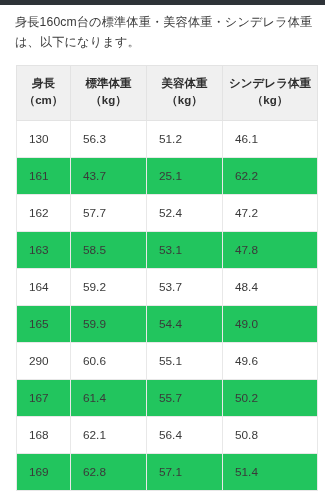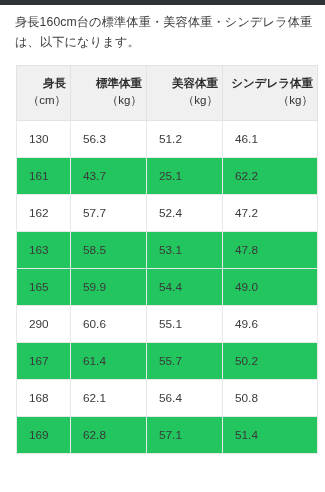--- a/index.html
+++ b/index.html
@@ -59,30 +59,30 @@
   table.weight-table col.c-height   { width: 54px; }
   table.weight-table col.c-standard { width: 76px; }
   table.weight-table col.c-beauty   { width: 76px; }
   table.weight-table col.c-cinderella { width: 95px; }
 
   table.weight-table thead th {
     background: #f0f0f0;
     font-size: 11.5px;
     font-weight: bold;
     color: #2f2f2f;
-    text-align: right;
+    text-align: center;
     vertical-align: middle;
     padding: 9px 4px 10px 4px;
     line-height: 1.55;
     border: 1px solid #e3e3e3;
     box-sizing: border-box;
   }
   table.weight-table thead th .unit {
     display: block;
-    font-weight: normal;
+    font-weight: bold;
     font-size: 11.5px;
   }
   table.weight-table tbody td {
     font-size: 11.8px;
     color: #3a3a3a;
     padding: 0 0 0 12px;
     height: 36px;
     line-height: 36px;
     text-align: left;
     border: 1px solid #e8e8e8;
@@ -152,20 +152,26 @@
               <td>57.7</td>
               <td>52.4</td>
               <td>47.2</td>
             </tr>
             <tr class="shaded">
               <td>163</td>
               <td>58.5</td>
               <td>53.1</td>
               <td>47.8</td>
             </tr>
+            <tr>
+              <td>164</td>
+              <td>59.2</td>
+              <td>53.7</td>
+              <td>48.4</td>
+            </tr>
             <tr class="shaded">
               <td>165</td>
               <td>59.9</td>
               <td>54.4</td>
               <td>49.0</td>
             </tr>
             <tr>
               <td>290</td>
               <td>60.6</td>
               <td>55.1</td>

